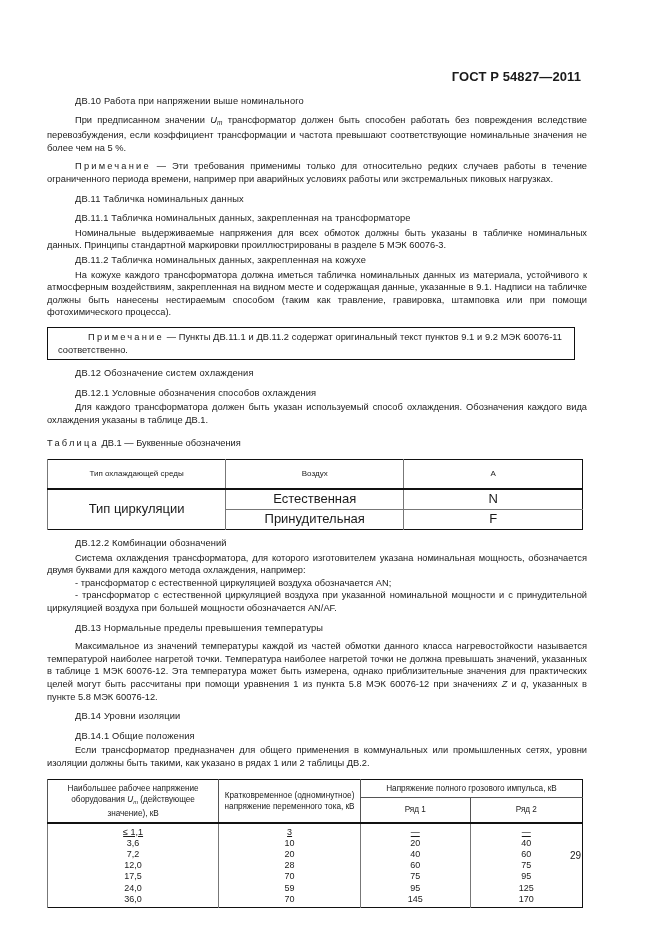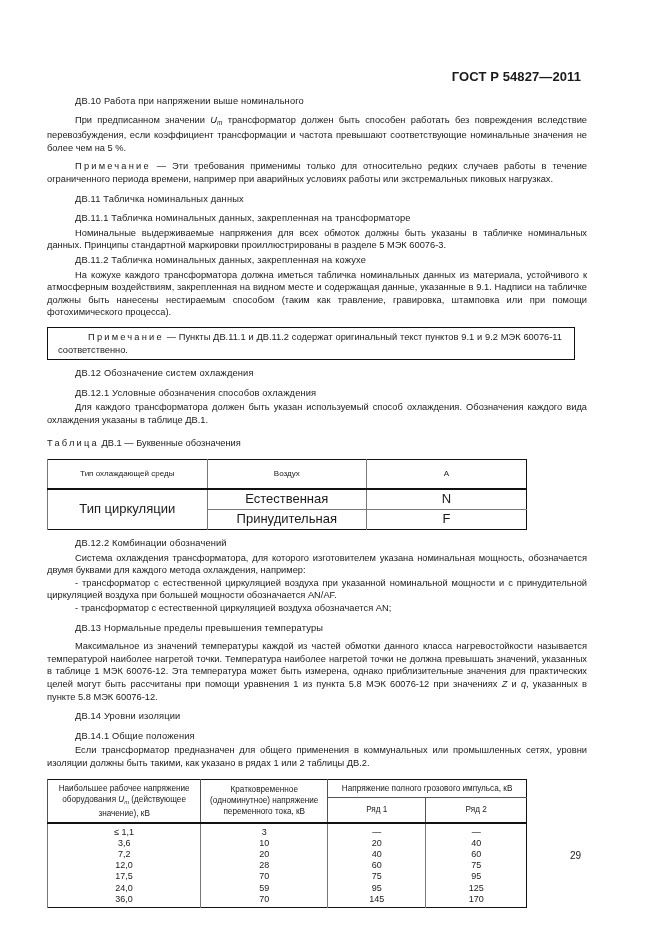--- a/index.html
+++ b/index.html
@@ -22,35 +22,35 @@
   .p.mt { margin-top: 6px; }
   .spaced { letter-spacing: 2.2px; }
   .bullet { text-indent: 28px; margin: 0; text-align: justify; }
   .note-box {
     border: 1.3px solid #111; margin: 8px 12px 0 0; padding: 3px 12px 3px 10px;
     text-align: justify;
   }
   .note-box .nl { text-indent: 30px; }
   .cap { margin-top: 11px; }
   table {
-    border-collapse: collapse; width: 480px; margin-top: 9px;
+    border-collapse: collapse; width: 536px; margin-top: 9px;
     font-size: 8.4px;
   }
   td, th { font-weight: normal; text-align: center; vertical-align: middle; }
   table.t1 { border: 1.2px solid #111; }
   table.t1 td { border-left: 1px solid #777; height: 15px; padding: 2px 0; }
   table.t1 tr.hdr td { height: 24px; border-bottom: 2.2px solid #111; font-size: 8px; }
   table.t1 tr.r1 td.c2, table.t1 tr.r1 td.c3 { border-bottom: 1px solid #777; }
   table.t1 td.big { font-size: 13px; }
   table.t2 { border: 1.2px solid #111; font-size: 8.2px; }
   table.t2 th { border-left: 1px solid #555; padding: 3px 4px; line-height: 11px; }
   table.t2 thead { border-bottom: 2.2px solid #111; }
   table.t2 th.sub { border-top: 1px solid #555; height: 18px; }
   table.t2 td { border-left: 1px solid #777; padding: 0; line-height: 11.2px; font-size: 9px; }
-  table.t2 tbody tr:first-child td { padding-top: 3px; }
+  table.t2 tbody tr:first-child td { padding-top: 3px; text-decoration: underline; }
   table.t2 tbody tr:last-child td { padding-bottom: 2px; }
   .page-number {
     position: absolute; left: 570px; top: 850px; font-size: 10px;
   }
   i { font-style: italic; }
   sub { font-size: 70%; vertical-align: -2px; }
 </style>
 </head>
 <body>
 
@@ -90,22 +90,22 @@
     </tr>
     <tr>
       <td class="big">Принудительная</td>
       <td class="big">F</td>
     </tr>
   </tbody>
     </table>
 
   <div class="h mt">ДВ.12.2  Комбинации обозначений</div>
   <p class="p">Система охлаждения трансформатора, для которого изготовителем указана номинальная мощность, обозначается двумя буквами для каждого метода охлаждения, например:</p>
+  <p class="bullet">-  трансформатор с естественной циркуляцией воздуха обозначается AN;</p>
   <p class="bullet">-  трансформатор с естественной циркуляцией воздуха при указанной номинальной мощности и с принудительной циркуляцией воздуха при большей мощности обозначается AN/AF.</p>
-  <p class="bullet">-  трансформатор с естественной циркуляцией воздуха обозначается AN;</p>
 
   <div class="h mt">ДВ.13  Нормальные пределы превышения температуры</div>
   <p class="p mt"><span>Максимальное из значений температуры каждой из частей обмотки данного класса нагревостойкости называется температурой наиболее нагретой точки. Температура наиболее нагретой точки не должна превышать значений, указанных в таблице 1 МЭК 60076-12. Эта температура может быть измерена, однако приблизительные значения для практических целей могут быть рассчитаны при помощи уравнения 1 из пункта 5.8 МЭК 60076-12 при значениях </span><i>Z</i><span> и </span><i>q</i><span>, указанных в пункте 5.8 МЭК 60076-12.</span></p>
 
   <div class="h mt">ДВ.14  Уровни изоляции</div>
   <div class="h mt">ДВ.14.1  Общие положения</div>
   <p class="p">Если трансформатор предназначен для общего применения в коммунальных или промышленных сетях, уровни изоляции должны быть такими, как указано в рядах 1 или 2 таблицы ДВ.2.</p>
 
   <table class="t2">
     <thead>

